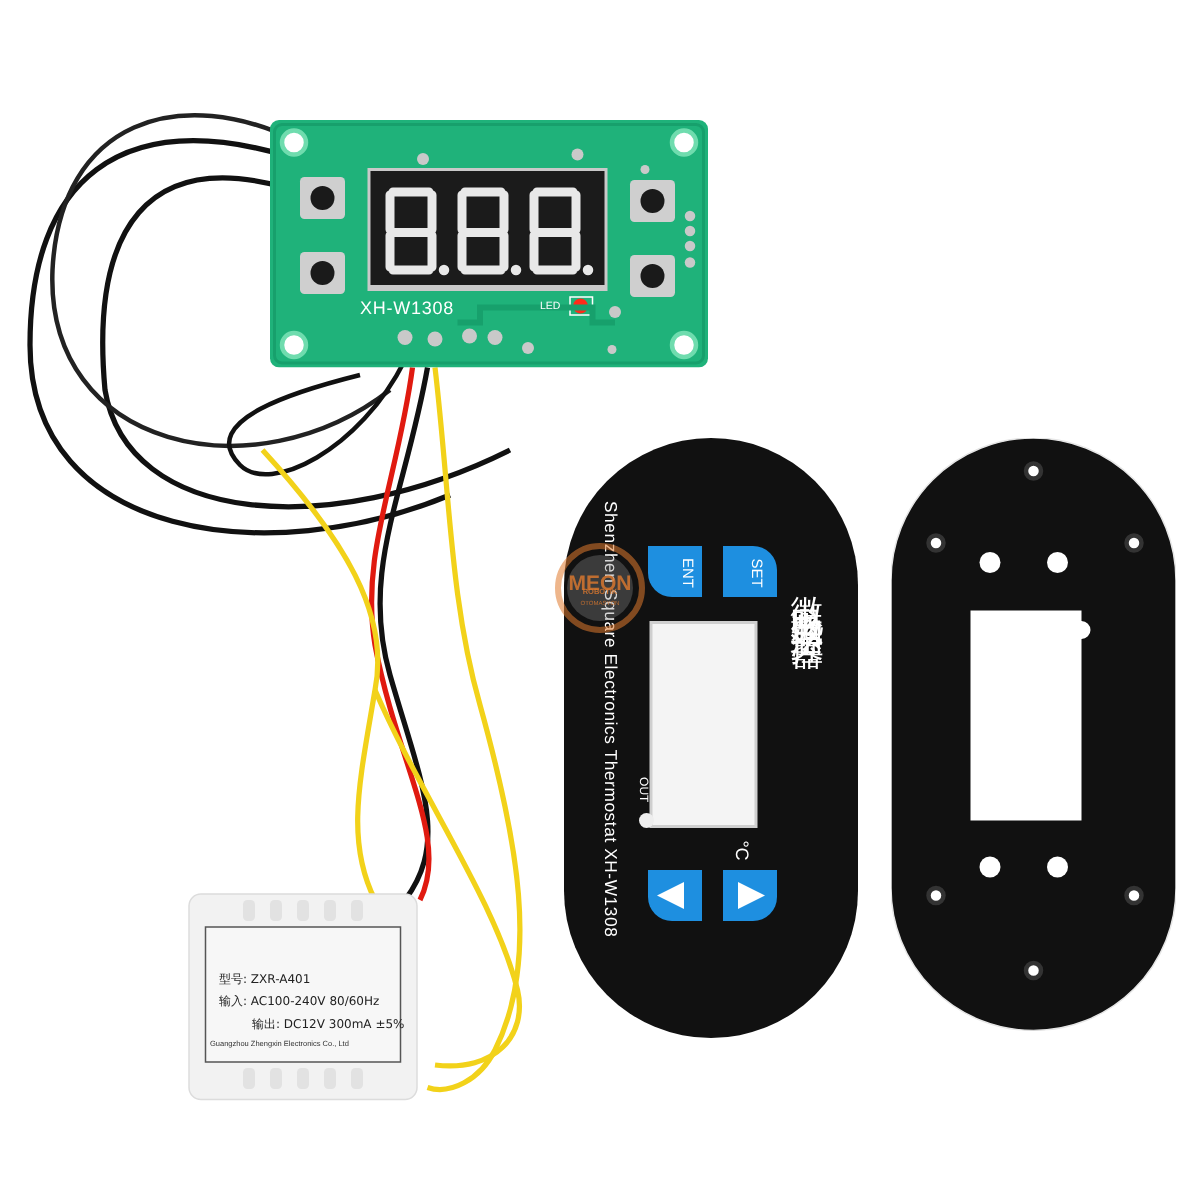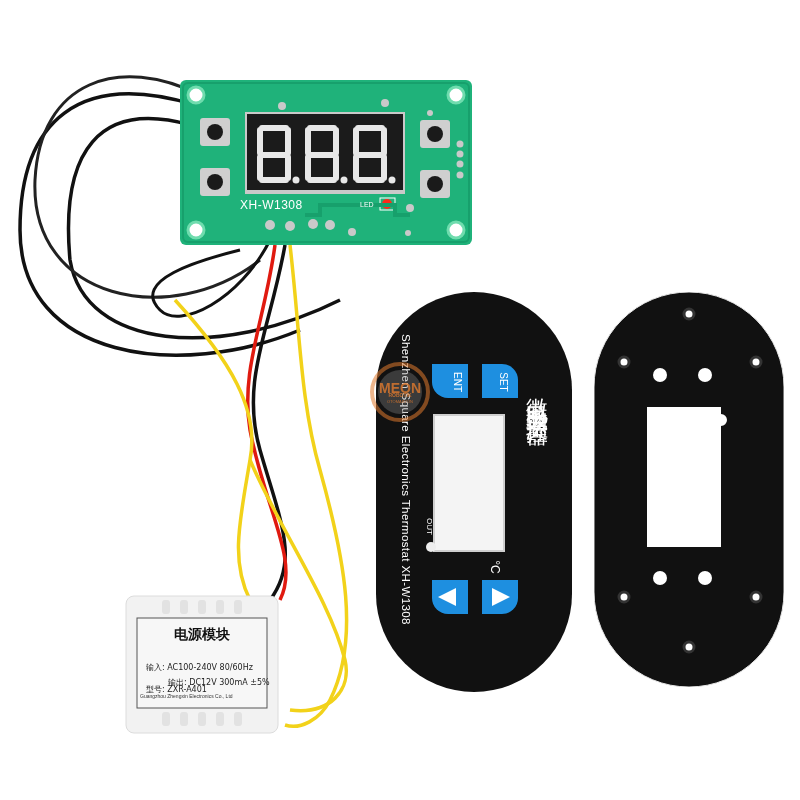--- a/index.html
+++ b/index.html
@@ -103,22 +103,21 @@
         <rect x="94" y="8" width="8" height="14" rx="3"></rect>
         <rect x="112" y="8" width="8" height="14" rx="3"></rect>
       <rect x="40" y="120" width="8" height="14" rx="3"></rect>
         <rect x="58" y="120" width="8" height="14" rx="3"></rect>
         <rect x="76" y="120" width="8" height="14" rx="3"></rect>
         <rect x="94" y="120" width="8" height="14" rx="3"></rect>
         <rect x="112" y="120" width="8" height="14" rx="3"></rect>
     </g>
     <rect x="15" y="26" width="130" height="90" fill="#f7f7f7" stroke="#555" stroke-width="1"></rect>
   </svg>
-  <div class="abs cjk" style="left:0;width:160px;top:34px;text-align:center;font-size:14px;font-weight:bold;color:#111;">电源模块</div>
-  <div class="abs cjk" style="left:24px;top:55px;font-size:8px;color:#222;margin-top:37px;">型号: ZXR-A401</div>
+  <div class="abs cjk" style="left:24px;top:55px;font-size:8px;color:#222;">型号: ZXR-A401</div>
   <div class="abs cjk" style="left:24px;top:70px;font-size:8px;color:#222;">输入: AC100-240V 80/60Hz</div>
   <div class="abs cjk" style="left:24px;top:85px;font-size:8px;color:#222;padding-left:22px;">输出: DC12V 300mA ±5%</div>
   <div class="abs" style="left:18px;top:101px;font-size:5px;color:#333;white-space:nowrap;">Guangzhou Zhengxin Electronics Co., Ltd</div>
 </div>
 
 <div class="abs" style="left:376px;top:292px;width:196px;height:400px;">
   <svg class="abs" style="left:0;top:0" width="196" height="400">
     <rect x="0" y="0" width="196" height="400" rx="98" fill="#111111"></rect>
 
     <rect x="58" y="123" width="70" height="136" fill="#f4f4f4" stroke="#cfcfcf" stroke-width="2"></rect>

